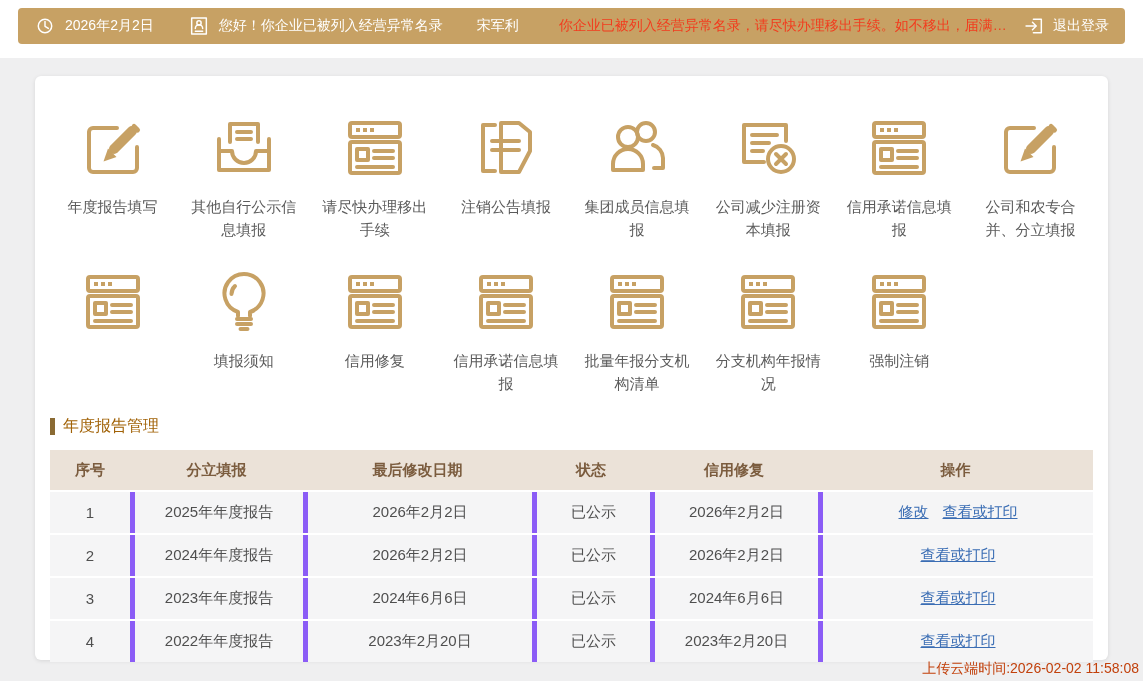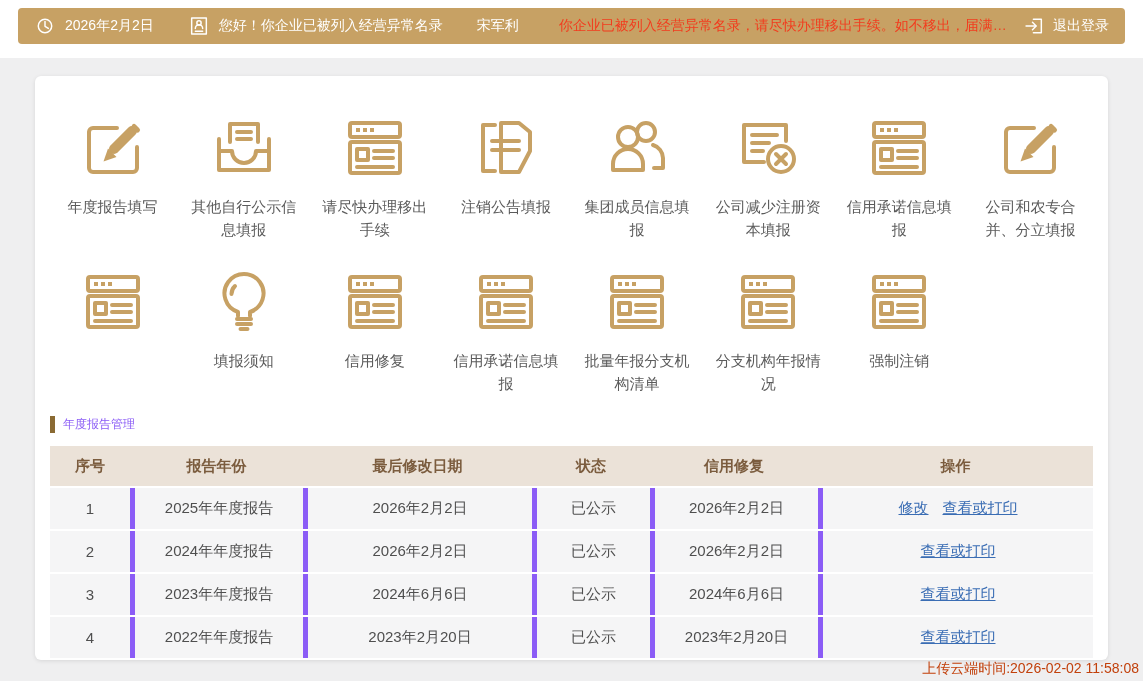--- a/index.html
+++ b/index.html
@@ -33,21 +33,21 @@
   
   .menu-grid{display:grid;grid-template-columns:repeat(8,1fr);padding:36px 12px 0;row-gap:20px;}
   .menu-item{display:flex;flex-direction:column;align-items:center;text-align:center;cursor:pointer;min-height:134px;}
   .menu-icon{
     width:72px;height:72px;flex:0 0 auto;
     stroke:#c7a164;fill:none;stroke-width:4;stroke-linecap:round;stroke-linejoin:round;
   }
   .menu-label{margin-top:11px;font-size:15px;color:#5b5b5b;line-height:1.55;max-width:114px;}
 
   
-  .section-title{display:flex;align-items:center;margin:16px 0 11px;padding:0 15px;font-size:12px;color:#8b5cf6;}
+  .section-title{display:flex;align-items:center;margin:16px 0 11px;padding:0 15px;font-size:16px;color:#a16207;}
   .title-bar{width:5px;height:17px;background:#8a6a33;margin-right:8px;}
 
   table.report{width:1043px;margin:0 15px;border-collapse:separate;border-spacing:0 2px;
     font-size:15px;color:#4f4f4f;table-layout:fixed;}
   table.report th{background:#ebe2d8;color:#7b5c3e;font-weight:bold;height:38px;text-align:center;}
   table.report td{background:#f5f5f6;height:39px;text-align:center;}
   table.report td + td{border-left:5px solid #8b5cf6;}
   .op-link{color:#3a6db4;text-decoration:underline;margin:0 7px;cursor:pointer;}
 
   .timestamp{position:absolute;right:4px;bottom:3px;font-size:14px;color:#c2410c;}
@@ -244,21 +244,21 @@
       <col style="width:80px">
         <col style="width:173px">
         <col style="width:229px">
       <col style="width:118px">
         <col style="width:168px">
         <col>
     </colgroup>
     <thead>
         <tr>
           <th>序号</th>
-          <th>报告年份</th>
+          <th>分立填报</th>
           <th>最后修改日期</th>
           <th>状态</th>
           <th>信用修复</th>
           <th>操作</th>
         </tr>
       </thead>
     <tbody>
         <tr>
           <td>1</td>
           <td>2025年年度报告</td>

